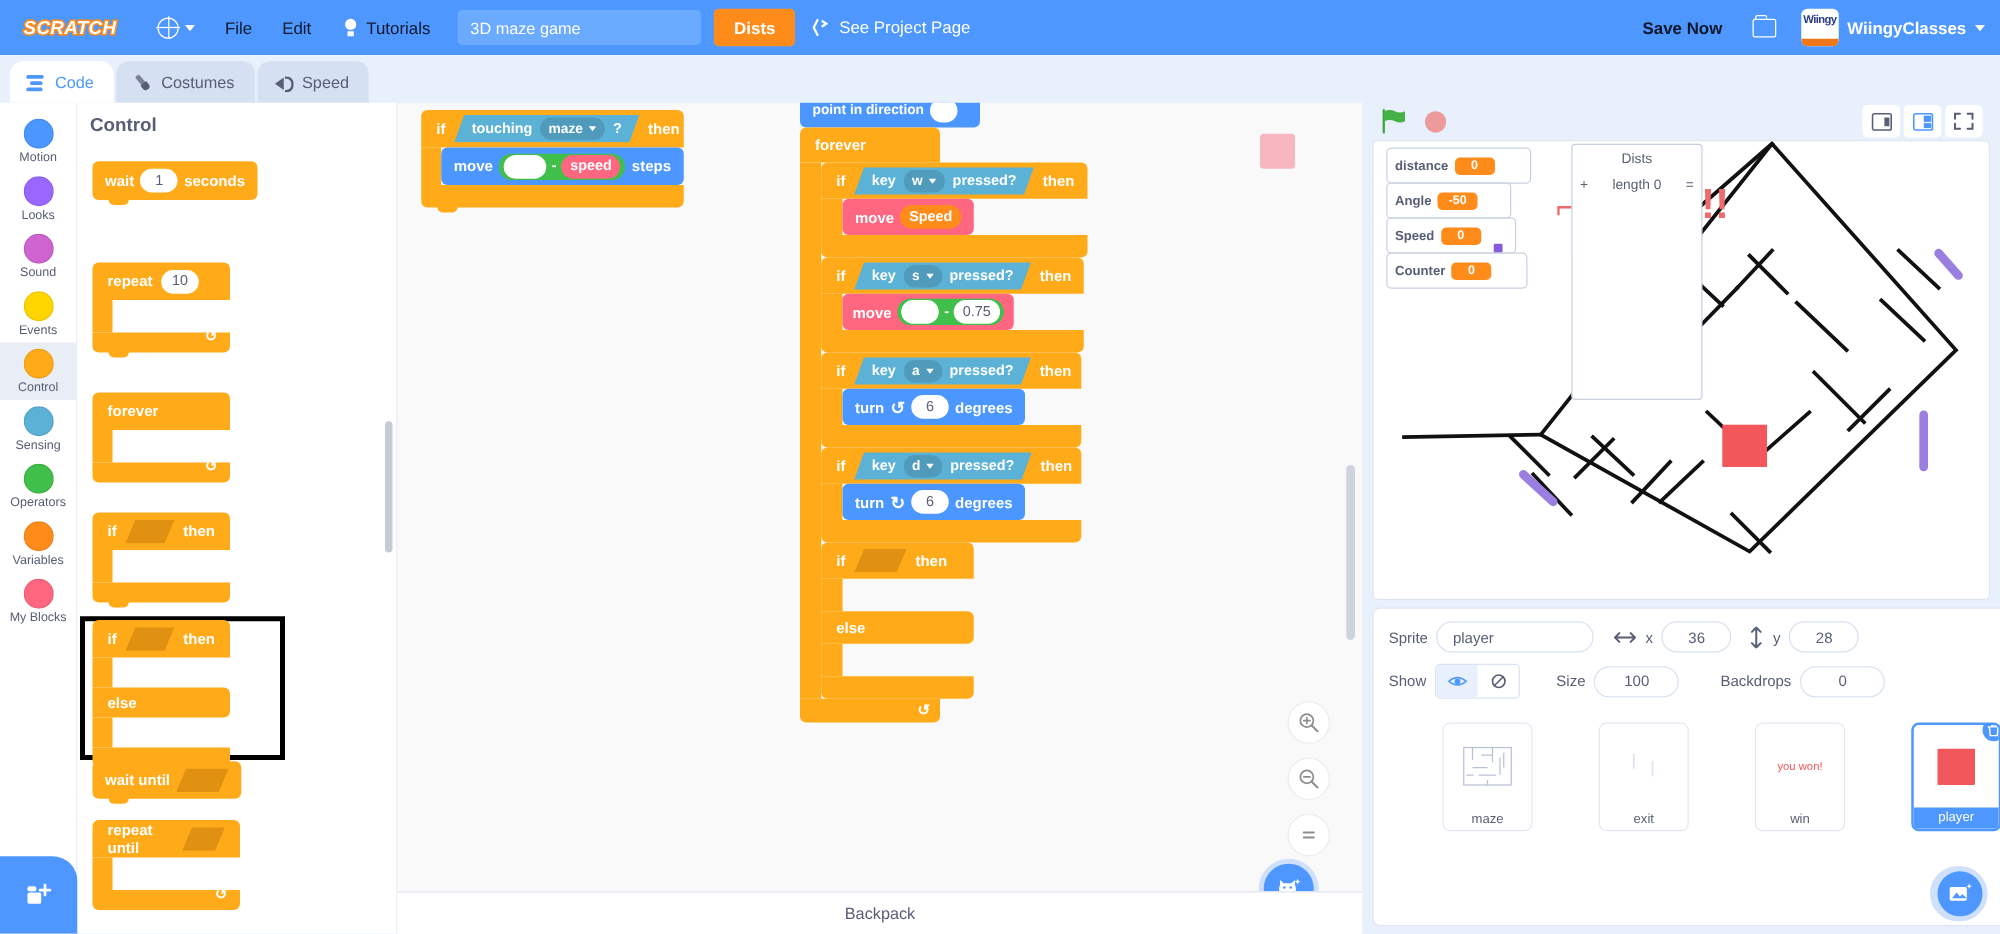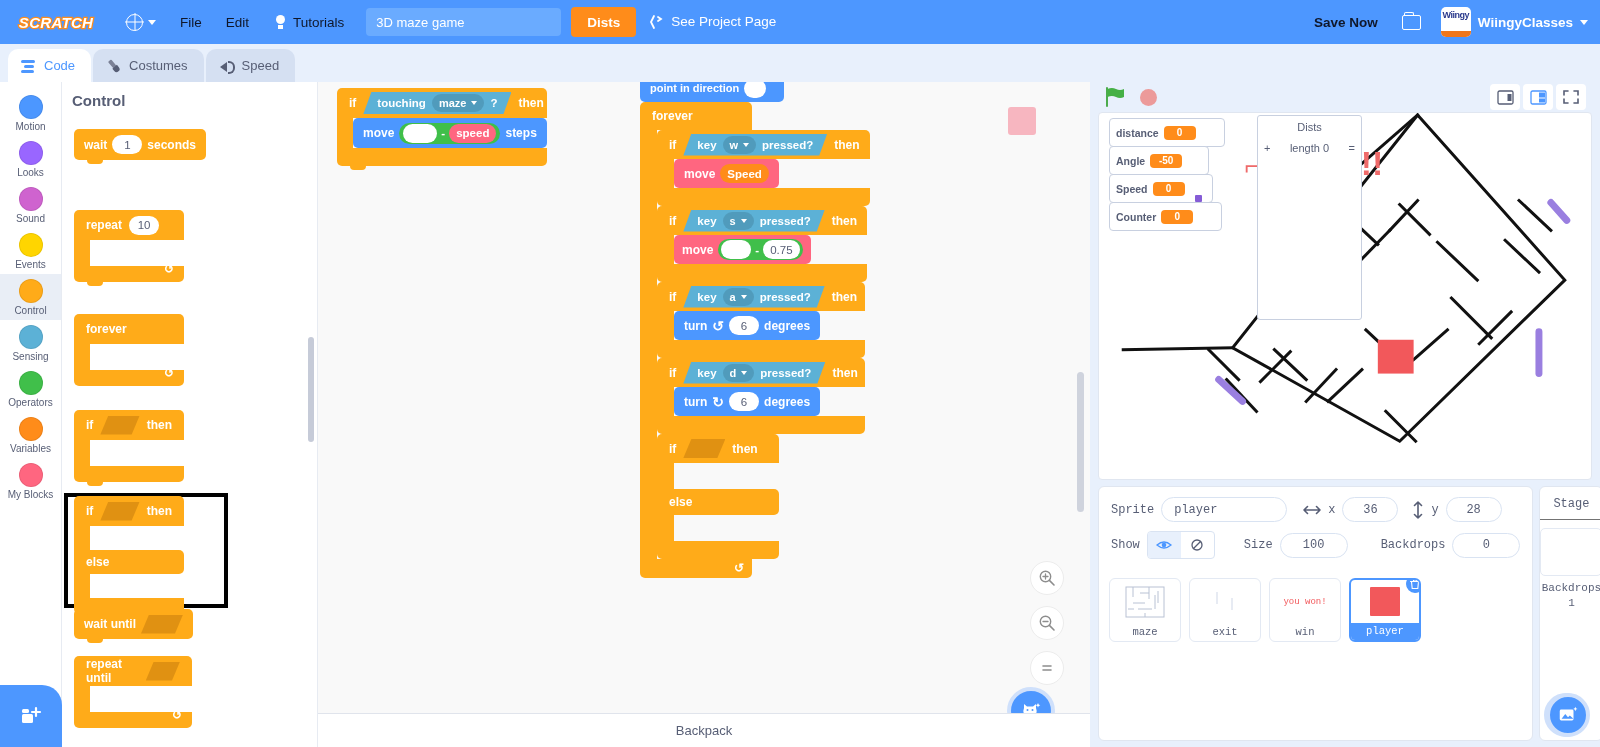--- a/index.html
+++ b/index.html
@@ -192,35 +192,35 @@
     display:flex;flex-direction:column;}
   .listhdr{height:21px;display:flex;align-items:center;justify-content:center;
     font-size:11px;color:#575e75;}
   .listbody{flex:1;background:#e0ecf7;border-top:1px solid #c8d0e0;
     border-bottom:1px solid #c8d0e0;display:flex;justify-content:center;padding-top:8px;
     font-size:11px;color:#6d7a95;}
   .listfoot{height:21px;display:flex;align-items:center;justify-content:space-between;
     padding:0 6px;font-size:11px;color:#575e75;}
 
   
-  .spritepane{flex:1;display:flex;gap:6px;margin-top:6px;font-family:Liberation Mono, monospace;}
+  .spritepane{flex:1;display:flex;gap:6px;margin-top:6px;}
   .spleft{flex:1;background:#fff;border-radius:6px;border:1px solid #e0e6f0;
     display:flex;flex-direction:column;}
   .spinfo{padding:10px 12px 4px;}
   .row{display:flex;align-items:center;gap:7px;margin-bottom:9px;font-size:12px;color:#575e75;}
   .lbl{font-size:12px;color:#575e75;}
   .fld{background:#fff;border:1px solid #d9e3f2;border-radius:13px;height:25px;
     display:flex;align-items:center;padding:0 12px;font-size:12px;color:#575e75;}
   .toggle{display:flex;border:1px solid #d9e3f2;border-radius:4px;overflow:hidden;}
   .tg{width:33px;height:26px;display:flex;align-items:center;justify-content:center;cursor:pointer;}
   .tg.on{background:#e8f0fc;}
   .splist{flex:1;display:flex;gap:8px;padding:6px 10px;align-items:flex-start;}
-  .spitem{width:72px;height:64px;background:#fff;border:1px solid #e3e9f3;border-radius:6px;
+  .spitem{width:72px;height:87px;background:#fff;border:1px solid #e3e9f3;border-radius:6px;
     display:flex;flex-direction:column;justify-content:flex-end;
-    position:relative;cursor:pointer;overflow:hidden;}
+    position:relative;cursor:pointer;overflow:hidden;margin-left:45px;}
   .spitem.sel{border:2px solid #4d97ff;}
   .spthumb{flex:1;display:flex;align-items:center;justify-content:center;width:100%;}
   .spname{width:100%;text-align:center;font-size:10.5px;color:#575e75;padding:2px 0 3px;}
   .spitem.sel .spname{background:#4d97ff;color:#fff;}
   .spdel{position:absolute;top:-7px;right:-7px;width:22px;height:22px;border-radius:50%;
     background:#4d97ff;border:2px solid #fff;display:flex;align-items:center;
     justify-content:center;}
   .stagepane{width:92px;background:#fff;border-radius:6px;border:1px solid #e0e6f0;
     display:flex;flex-direction:column;align-items:center;}
   .stg-title{font-size:12px;color:#575e75;padding:10px 0 8px;border-bottom:1px solid #737373;

